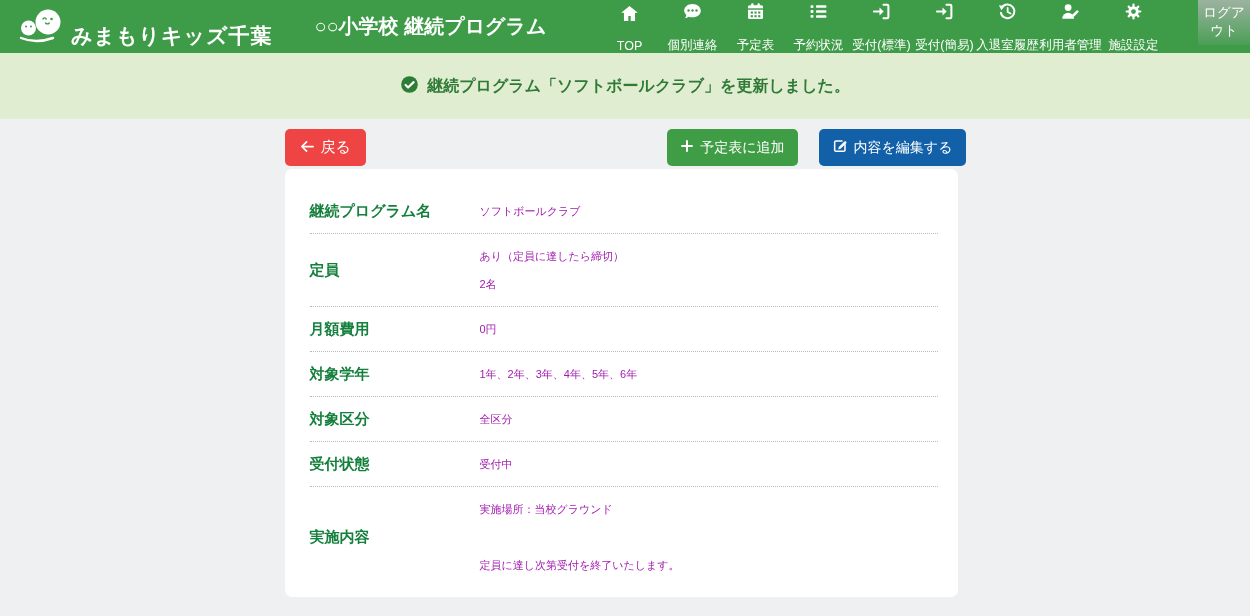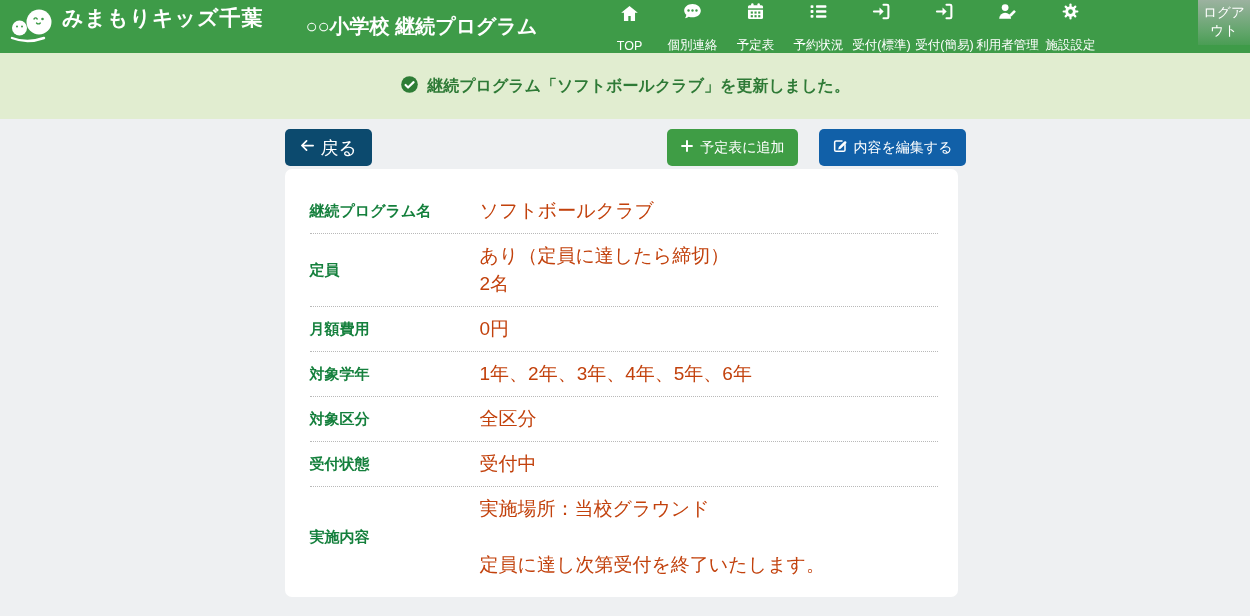--- a/index.html
+++ b/index.html
@@ -13,23 +13,23 @@
   .header {
     height: 53px;
     background: #3e9b48;
     color: #fff;
     display: flex;
     align-items: center;
     position: relative;
   }
   .logo {
     display: flex;
-    align-items: flex-start;
+    align-items: flex-end;
     gap: 7px;
-    padding-left: 9px;
+    padding-left: 18px;
     cursor: pointer;
   }
   .logo-text {
     font-size: 21px;
     font-weight: bold;
     letter-spacing: 1px;
     white-space: nowrap;
   }
   .app-title {
     font-size: 20px;
@@ -103,21 +103,21 @@
     height: 37px;
     color: #fff;
     font-size: 14px;
     border: none;
     border-radius: 5px;
     padding: 8px 13px;
     cursor: pointer;
     white-space: nowrap;
     font-family: inherit;
   }
-  .btn-back { background: #0c4a6e; padding: 0 15px; font-size: 18px; }
+  .btn-back { background: #ef4444; padding: 0 15px; font-size: 15px; }
   .btn-add  { background: #3f9d45; margin-right: 21px; }
   .btn-edit { background: #1160a8; }
   .toolbar-spacer { flex: 1; }
   
   .card {
     width: 673px;
     background: #fff;
     border-radius: 7px;
     padding: 20px 20px 10px 25px;
   }
@@ -128,21 +128,21 @@
     border-bottom: 1px dotted #b9b9b9;
   }
   .detail-row:last-child { border-bottom: none; }
   .detail-label {
     width: 170px;
     flex-shrink: 0;
     font-size: 15px;
     font-weight: bold;
     color: #15803d;
   }
-  .detail-value { font-size: 19px; color: #c2410c; }
+  .detail-value { font-size: 11px; color: #a21caf; }
   .cell-line { line-height: 28px; min-height: 28px; white-space: pre-wrap; }
 </style>
 </head>
 <body>
 
 <div class="header">
   <div class="logo">
     <span>
       <svg width="46" height="42" viewBox="0 0 46 42">
         <circle cx="30" cy="18" r="12.5" fill="#fff"></circle>
@@ -223,20 +223,30 @@
     </div>
     <div class="nav-item">
       <span>
         <svg width="19" height="19" viewBox="0 0 24 24">
           <path d="M14.5 3.5 h4.5 a1.7 1.7 0 0 1 1.7 1.7 v13.6 a1.7 1.7 0 0 1 -1.7 1.7 h-4.5" fill="none" stroke="#fff" stroke-width="2.6" stroke-linecap="round"></path>
           <path d="M2.5 12 h8.5" stroke="#fff" stroke-width="2.8" stroke-linecap="round"></path>
           <path d="M9.5 6.8 L14.8 12 L9.5 17.2 z" fill="#fff"></path>
         </svg>
       </span>
       <span>受付(簡易)</span>
+    </div>
+    <div class="nav-item">
+      <span>
+        <svg width="19" height="19" viewBox="0 0 24 24">
+          <path d="M4.8 7.2 A8.6 8.6 0 1 1 3.6 13.5" fill="none" stroke="#fff" stroke-width="2.5" stroke-linecap="round"></path>
+          <polygon points="1.2,4.2 8.2,5 4.2,10.5" fill="#fff"></polygon>
+          <path d="M12.2 7.5 v5 l3.6 2.1" fill="none" stroke="#fff" stroke-width="2.2" stroke-linecap="round" stroke-linejoin="round"></path>
+        </svg>
+      </span>
+      <span>入退室履歴</span>
     </div>
     <div class="nav-item">
       <span>
         <svg width="19" height="19" viewBox="0 0 24 24" fill="#fff">
           <circle cx="9" cy="7" r="4.3"></circle>
           <path d="M1.5 21 a7.5 7.5 0 0 1 15 0 z"></path>
           <polygon points="14.8,15.6 20.3,10.1 22.6,12.4 17.1,17.9 14.2,18.5"></polygon>
         </svg>
       </span>
       <span>利用者管理</span>

